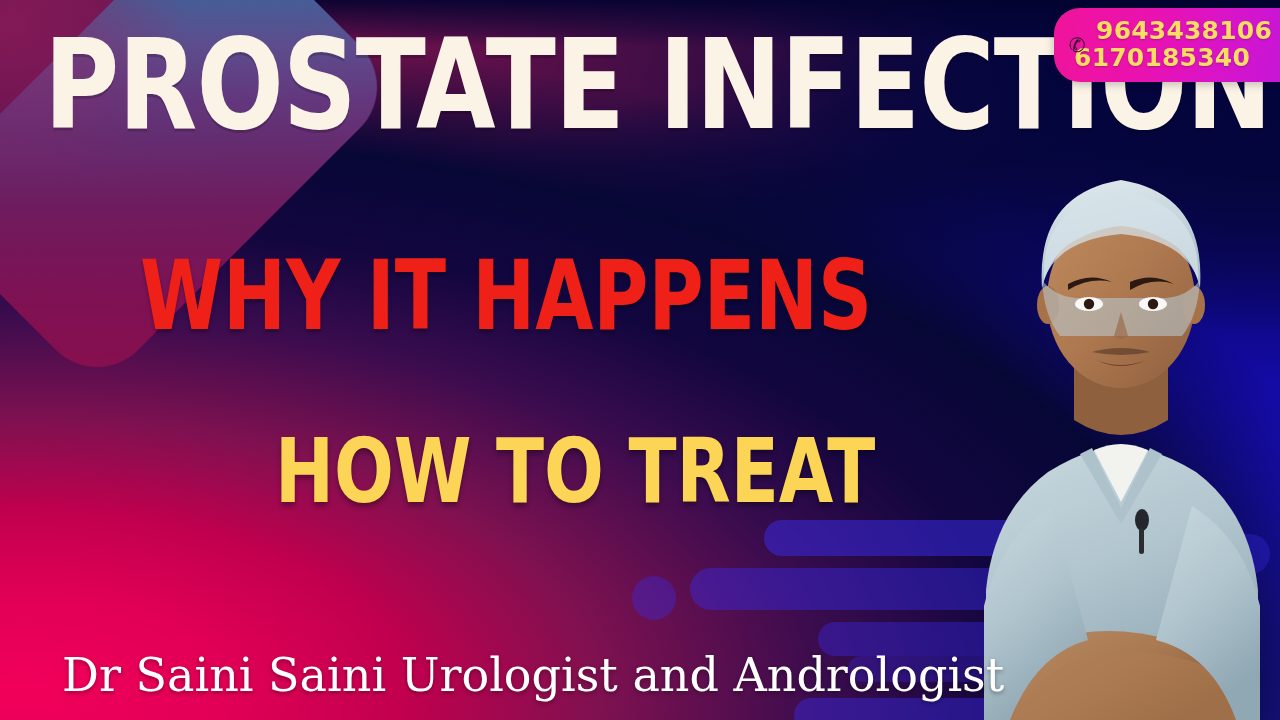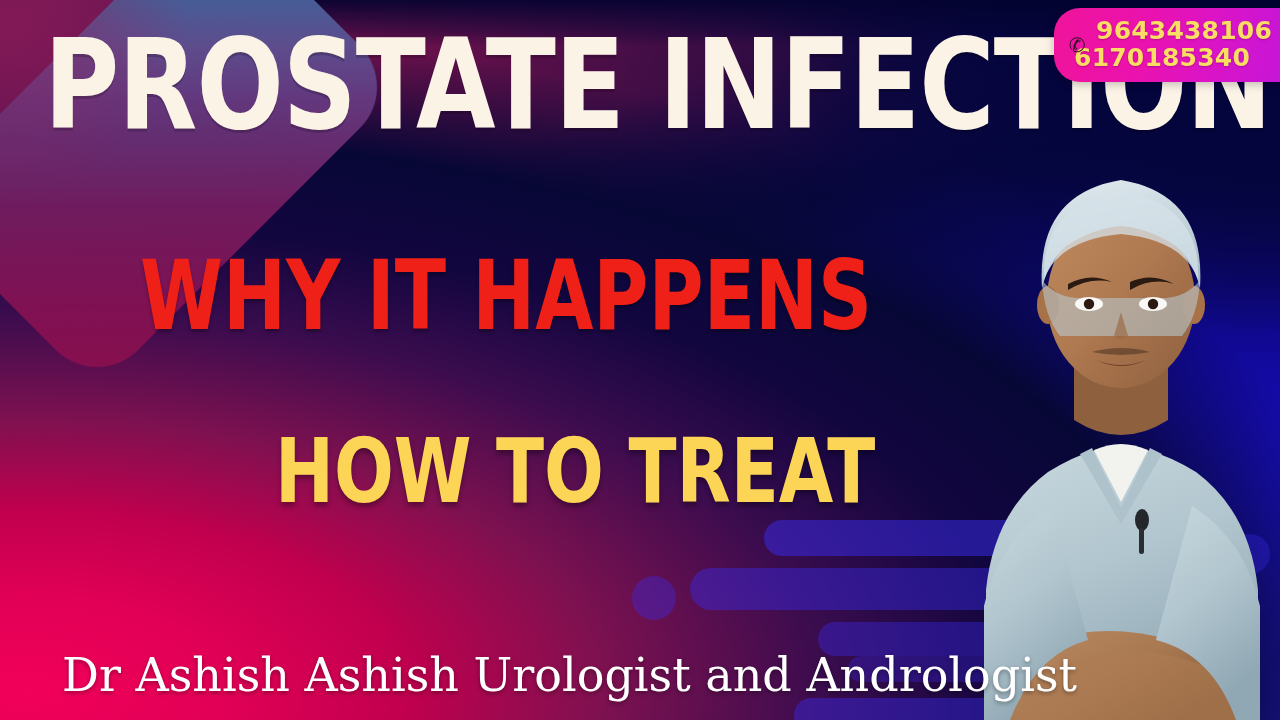--- a/index.html
+++ b/index.html
@@ -282,21 +282,21 @@
       <rect x="183" y="408" width="5" height="26" rx="2.5" fill="#2A2D31"></rect>
     </svg>
   </div>
 
   <div class="headline">PROSTATE INFECTION</div>
 
   <div class="line-red">WHY IT HAPPENS</div>
 
   <div class="line-yellow">HOW TO TREAT</div>
 
-  <div class="caption">Dr Ashish Ashish Urologist and Andrologist</div>
+  <div class="caption">Dr Saini Saini Urologist and Andrologist</div>
 
   <div class="phone-badge">
     <span class="pb-icon">✆</span>
     <span class="pb-nums">
       <span class="pb-num n1">9643438106</span>
       <span class="pb-num n2">6170185340</span>
     </span>
   </div>
 
 </div>

